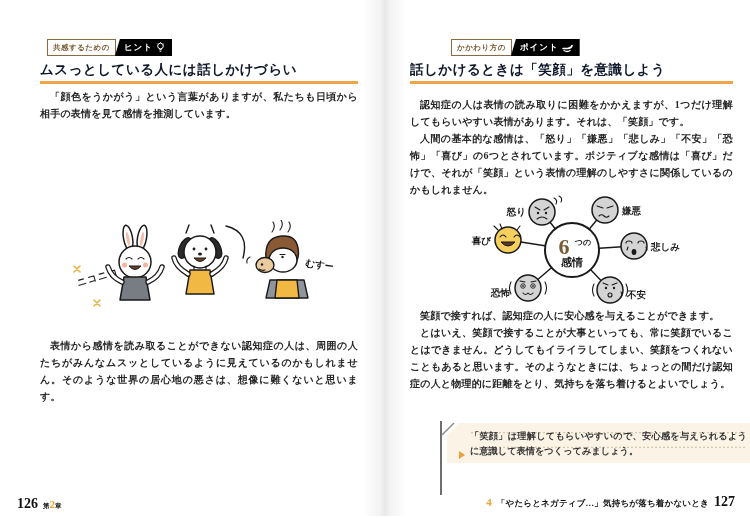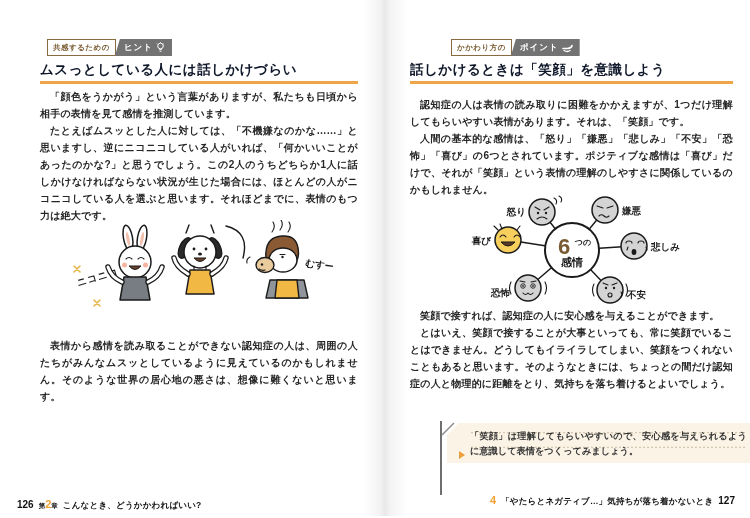--- a/index.html
+++ b/index.html
@@ -1,44 +1,44 @@
 <!DOCTYPE html>
 <html><head>
 <meta charset="utf-8">
 <style>
   html,body{margin:0;padding:0;background:#ffffff;}
   .spread{position:relative;width:750px;height:516px;background:#fff;overflow:hidden;
-          font-family:Liberation Sans, sans-serif;color:#222;}
+          font-family:Liberation Serif, serif;color:#222;}
   .gutter{position:absolute;left:363px;top:0;width:44px;height:100%;
           background:linear-gradient(to right,rgba(0,0,0,0) 0%,rgba(0,0,0,.05) 40%,rgba(0,0,0,.09) 50%,rgba(0,0,0,.05) 60%,rgba(0,0,0,0) 100%);}
   
   .tag-row{position:absolute;display:flex;height:17px;align-items:stretch;}
   .tag-prefix{border:1.5px solid #8a6b41;color:#7a5c34;background:#fff;font-size:7.5px;font-weight:bold;
               display:flex;align-items:center;padding:0 5px;letter-spacing:.5px;}
-  .tag-label{background:#737373;color:#fff;font-size:8.5px;font-weight:bold;display:flex;align-items:center;
+  .tag-label{background:#000000;color:#fff;font-size:8.5px;font-weight:bold;display:flex;align-items:center;
              gap:3px;padding:0 7px 0 9px;clip-path:polygon(5px 0,100% 0,100% 100%,0 100%);margin-left:-1px;letter-spacing:1px;}
   .heading{position:absolute;font-size:13.5px;font-weight:bold;color:#0f172a;letter-spacing:.5px;white-space:nowrap;}
   .heading-rule{position:absolute;height:3px;background:#f0a54a;}
   .bodytext{position:absolute;font-size:10px;line-height:17px;font-weight:600;color:#262626;
             text-align:justify;letter-spacing:.2px;}
   .bodytext p{margin:0;text-indent:1em;}
   
   .callout{position:absolute;background:#faf3e6;padding:6px 10px 4px 12px;
            clip-path:polygon(12px 0,100% 0,100% 100%,0 100%,0 12px);}
   .callout-line{position:absolute;width:2px;background:#6f6f6f;}
   .callout-fold{position:absolute;}
   .callout-item{display:flex;gap:5px;align-items:flex-end;}
   .callout-arrow{width:0;height:0;border-left:6px solid #ee9f3c;border-top:4px solid transparent;
                  border-bottom:4px solid transparent;margin-top:3.5px;flex:none;}
   .callout-text{flex:1;font-size:9.2px;line-height:14.5px;font-weight:600;color:#333;text-align:justify;
       background-image:radial-gradient(circle,#c9bba0 .9px,rgba(0,0,0,0) 1px);
       background-size:4px 14.5px;background-position:0 11px;padding-bottom:1px;}
   
   .footer{position:absolute;display:flex;align-items:baseline;gap:5px;white-space:nowrap;}
-  .f-page{font-size:10px;font-weight:bold;color:#111;}
+  .f-page{font-size:14px;font-weight:bold;color:#111;}
   .f-small{font-size:6.5px;font-weight:bold;color:#111;}
   .f-num{font-size:11px;font-weight:bold;color:#f0a132;}
   .f-title{font-size:8.5px;font-weight:bold;color:#111;letter-spacing:.2px;}
   
   .ink{stroke:#1a1a1a;stroke-width:1.4;fill:none;stroke-linecap:round;stroke-linejoin:round;}
   .ink2{stroke:#1a1a1a;stroke-width:1.1;fill:none;stroke-linecap:round;}
   .face-gray{fill:#d4d4d4;stroke:#1a1a1a;stroke-width:1.5;}
   .face-joy{fill:#f7cf5c;stroke:#1a1a1a;stroke-width:1.5;}
   .dot{fill:#1a1a1a;stroke:none;}
   .emo-label{font-size:9.5px;font-weight:bold;fill:#1a1a1a;}
@@ -62,21 +62,20 @@
           <path d="M4.5,0 v.8 M1,1.5 l.7,.7 M8,1.5 l-.7,.7" stroke="#fff" stroke-width=".9"></path>
         </svg>
       </span>
     </div>
 
     <div class="heading" style="left:40px;top:61px;">ムスっとしている人には話しかけづらい</div>
     <div class="heading-rule" style="left:40px;top:81px;width:318px;"></div>
 
     <div class="bodytext" style="left:40px;top:88px;width:318px;">
       <p>「顔色をうかがう」という言葉がありますが、私たちも日頃から相手の表情を見て感情を推測しています。</p>
-      <p>たとえばムスッとした人に対しては、「不機嫌なのかな……」と思いますし、逆にニコニコしている人がいれば、「何かいいことがあったのかな?」と思うでしょう。この2人のうちどちらか1人に話しかけなければならない状況が生じた場合には、ほとんどの人がニコニコしている人を選ぶと思います。それほどまでに、表情のもつ力は絶大です。</p>
     </div>
 
     <svg style="position:absolute;left:68px;top:220px;" width="265" height="110" viewBox="0 0 265 110">
 
       <text x="10" y="66" transform="rotate(-16 10 66)" font-size="9.5" font-weight="bold" fill="#1a1a1a" letter-spacing="1">ニコニコ</text>
       <path class="spark" d="M6,46 l6,6 M12,46 l-6,6"></path>
       <path class="spark" d="M26,80 l6,6 M32,80 l-6,6"></path>
 
       <g>
         <ellipse cx="60" cy="18" rx="4.5" ry="13" transform="rotate(-10 60 18)" fill="#fff" stroke="#1a1a1a" stroke-width="1.5"></ellipse>
@@ -132,21 +131,20 @@
 
     <div class="bodytext" style="left:40px;top:337px;width:318px;">
       <p>表情から感情を読み取ることができない認知症の人は、周囲の人たちがみんなムスッとしているように見えているのかもしれません。そのような世界の居心地の悪さは、想像に難くないと思います。</p>
     </div>
 
     <div class="footer" style="left:17px;top:494px;">
       <span class="f-page">126</span>
       <span>
         <span class="f-small">第</span><span class="f-num">2</span><span class="f-small">章</span>
       </span>
-      <span class="f-title">こんなとき、どうかかわればいい?</span>
     </div>
   </div>
 
   <div>
 
     <div class="tag-row" style="left:437px;top:39px;margin-left:14px;">
       <span class="tag-prefix">かかわり方の</span>
       <span class="tag-label">
         <span>ポイント</span>
         <svg width="11" height="11" viewBox="0 0 11 11">

